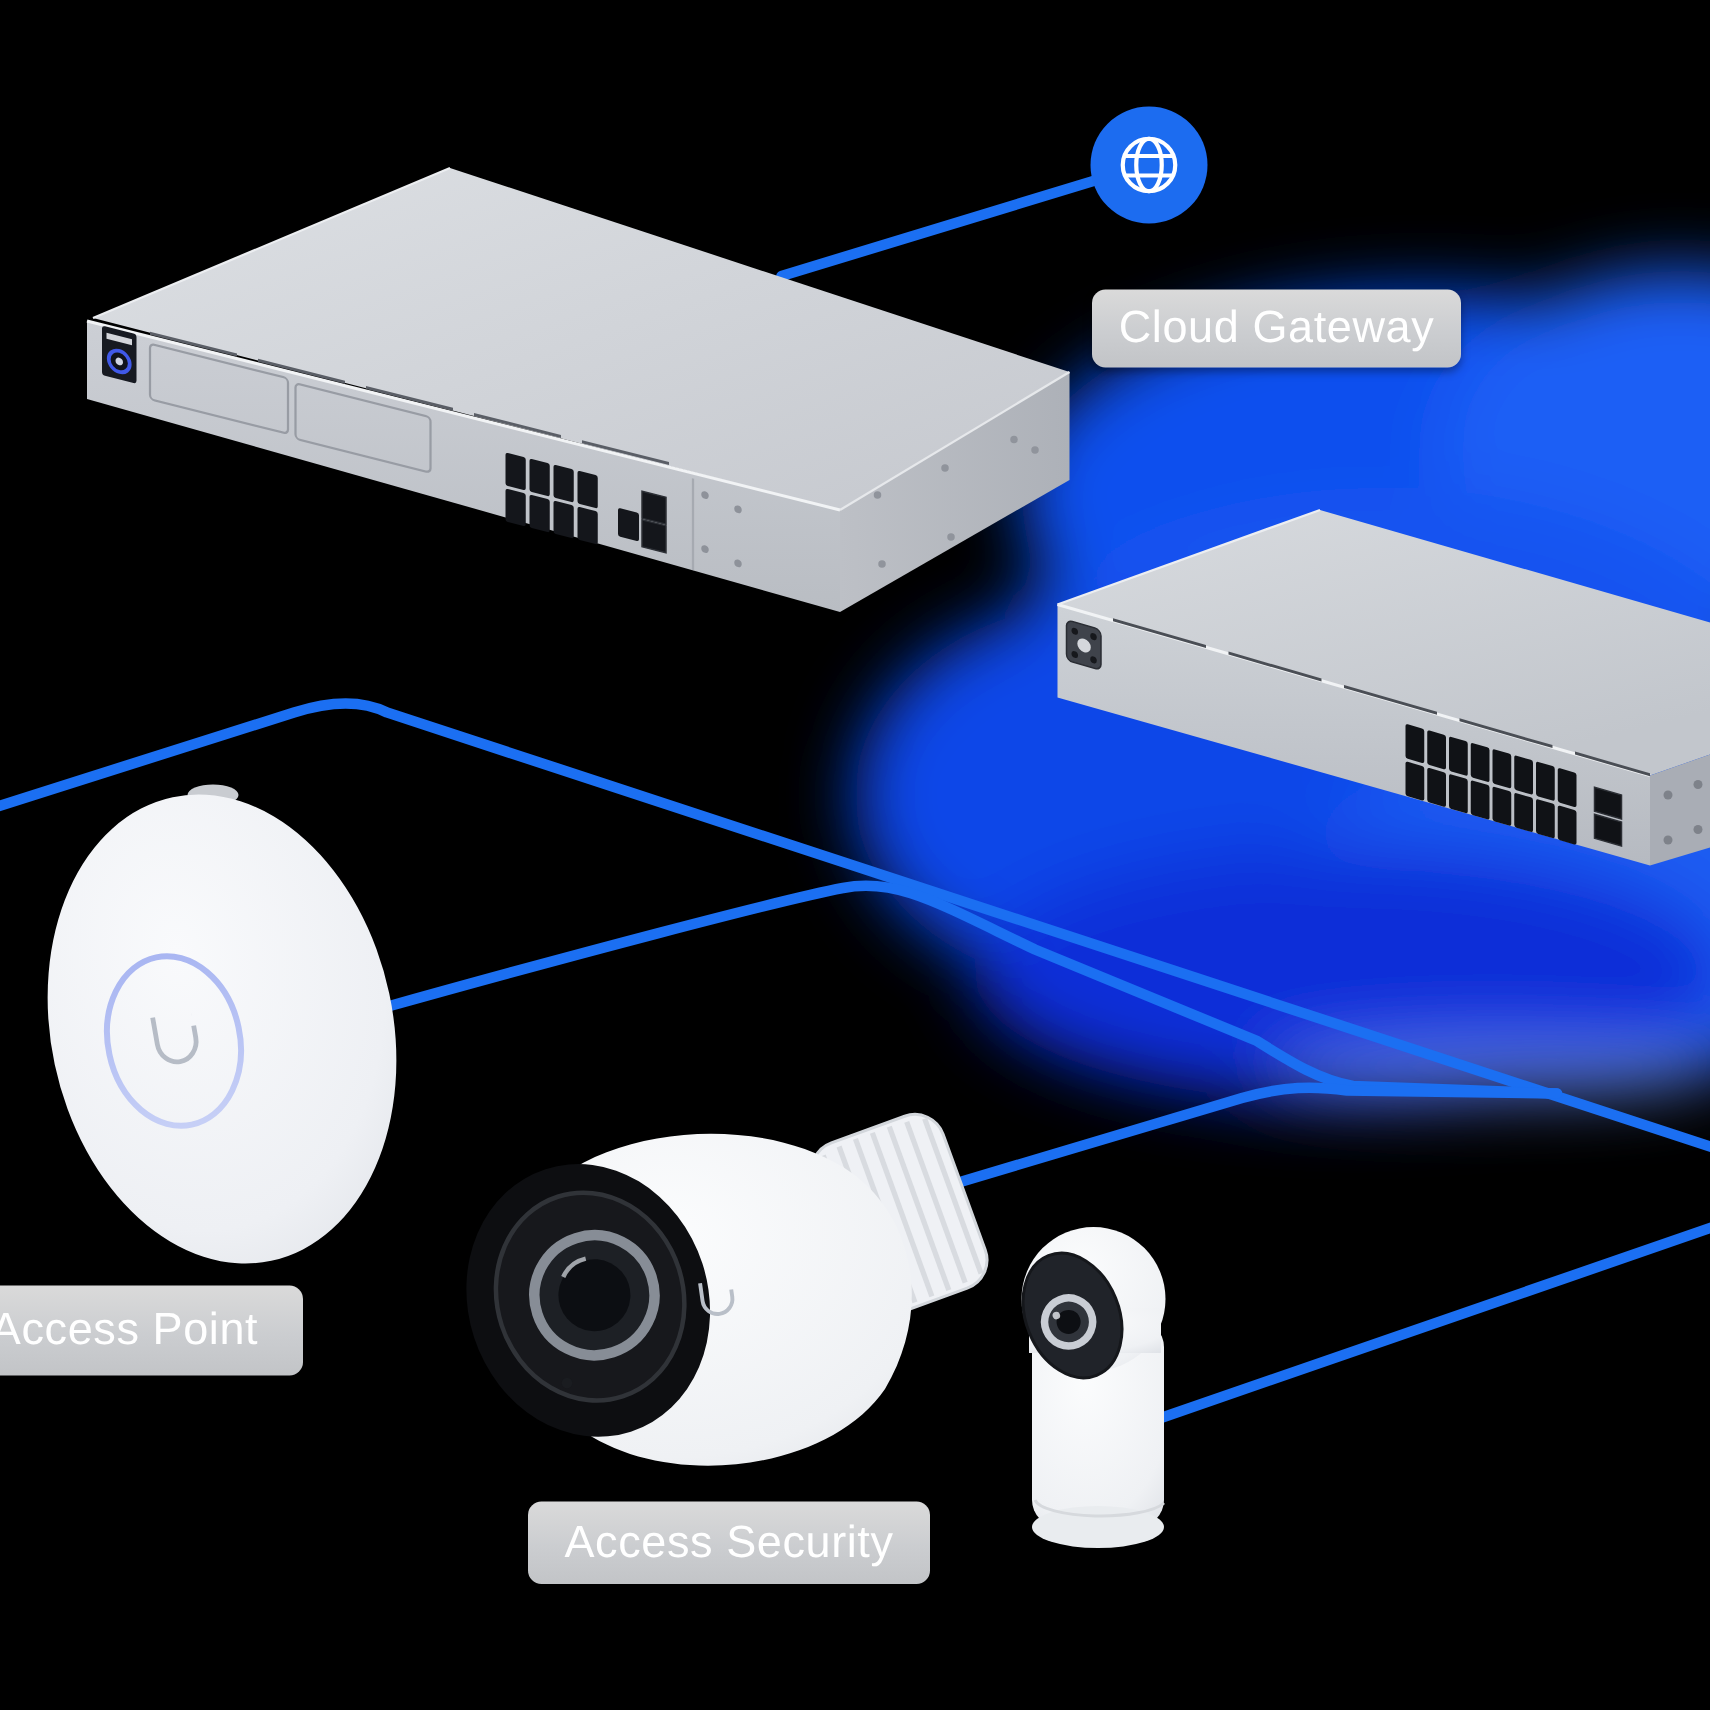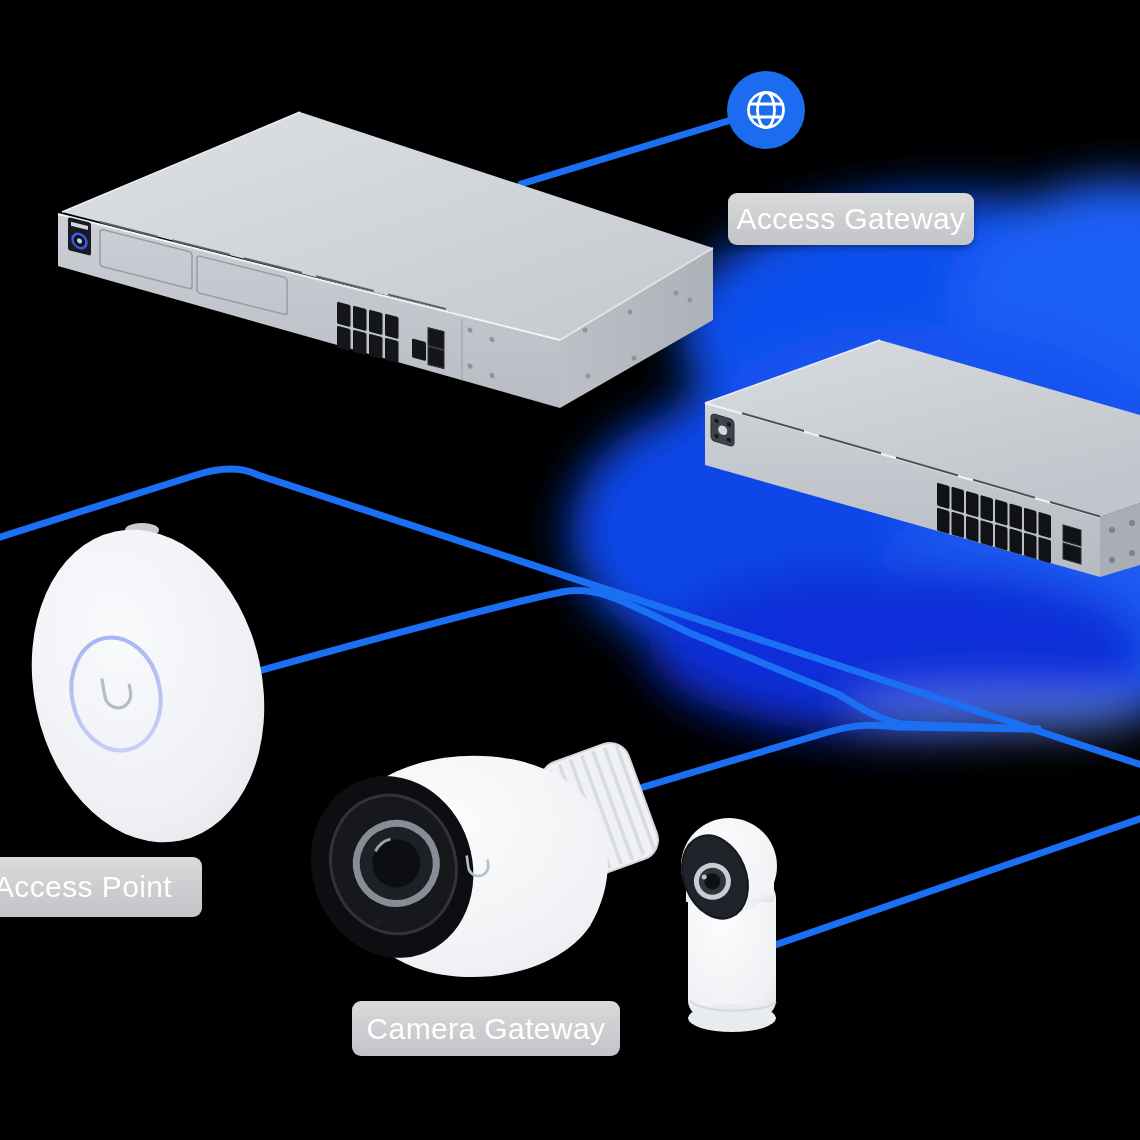--- a/index.html
+++ b/index.html
@@ -234,22 +234,22 @@
     <g stroke="#ffffff" stroke-width="2.8" fill="none">
       <circle cx="766" cy="110" r="17.5"></circle>
       <ellipse cx="766" cy="110" rx="8.5" ry="17.5"></ellipse>
       <line x1="749.5" y1="104" x2="782.5" y2="104"></line>
       <line x1="749.5" y1="117" x2="782.5" y2="117"></line>
     </g>
   </g>
 </svg>
 
 <div class="pill" id="lbl-gw">
-  <span>Access Gateway</span>
+  <span>Cloud Gateway</span>
 </div>
 <div class="pill" id="lbl-ap">
   <span>Access Point</span>
 </div>
 <div class="pill" id="lbl-cam">
-  <span>Camera Gateway</span>
+  <span>Access Security</span>
 </div>
 
 </div>
 
 </body></html>

